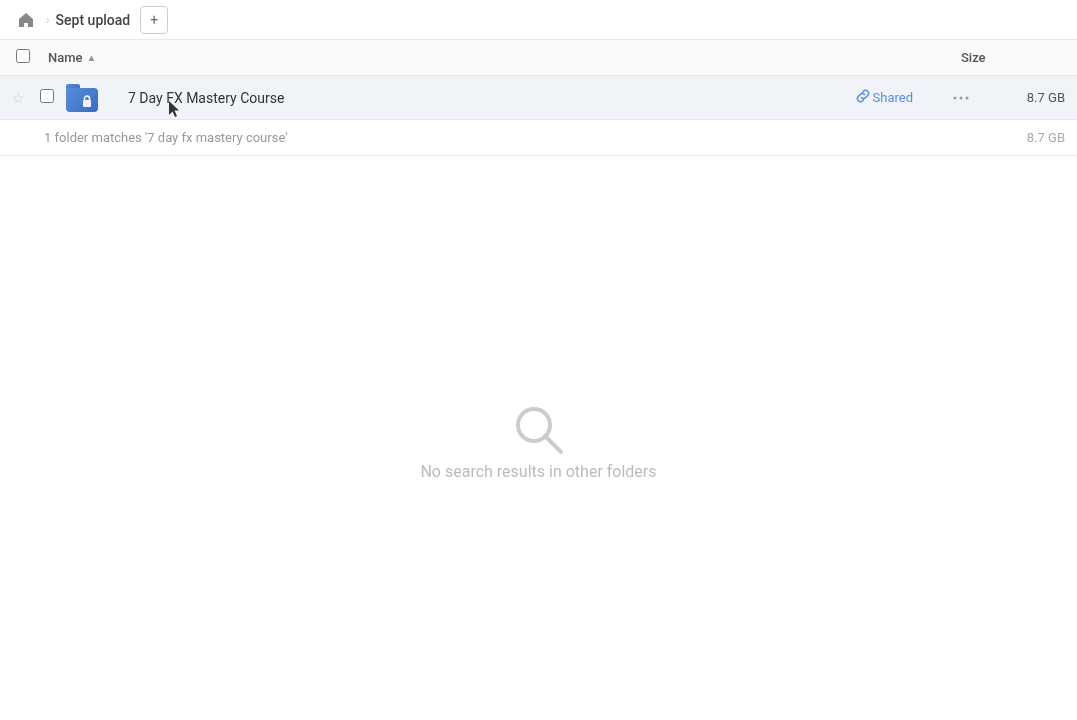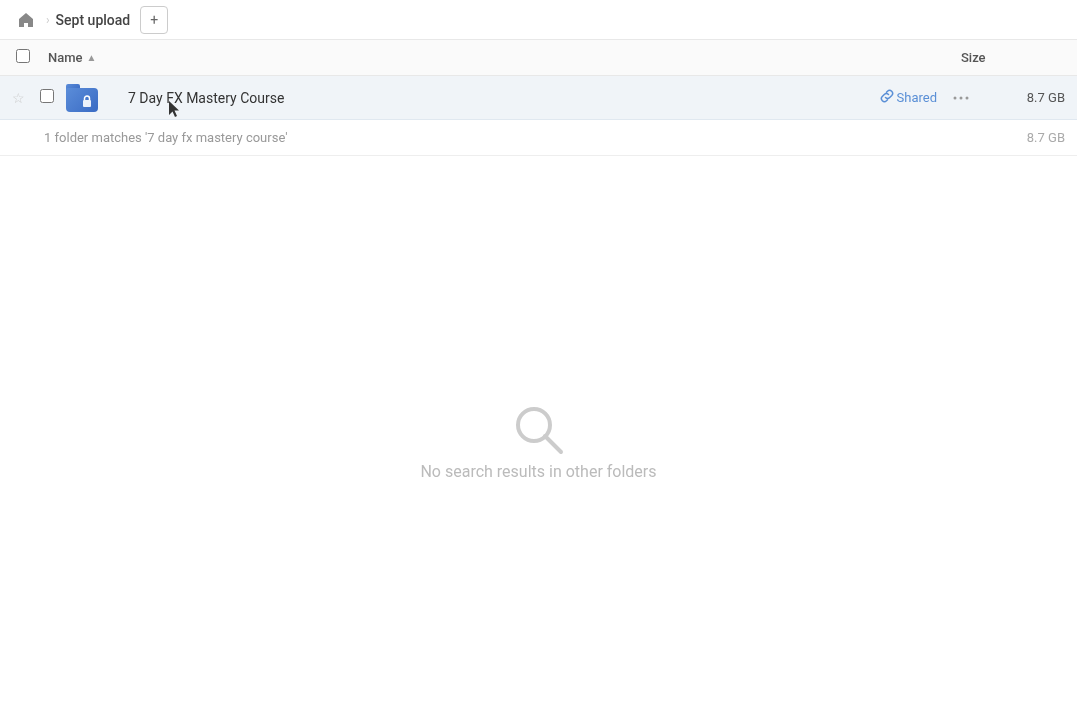--- a/index.html
+++ b/index.html
@@ -163,21 +163,21 @@
       text-overflow: ellipsis;
       margin-left: 28px;
     }
 
     .row-shared {
       display: flex;
       align-items: center;
       gap: 3px;
       color: #5a8fd6;
       font-size: 13px;
-      margin-right: 8px;
+      margin-right: 32px;
     }
     .link-icon {
       font-size: 14px;
     }
 
     .row-more {
       width: 32px;
       display: flex;
       align-items: center;
       justify-content: center;

